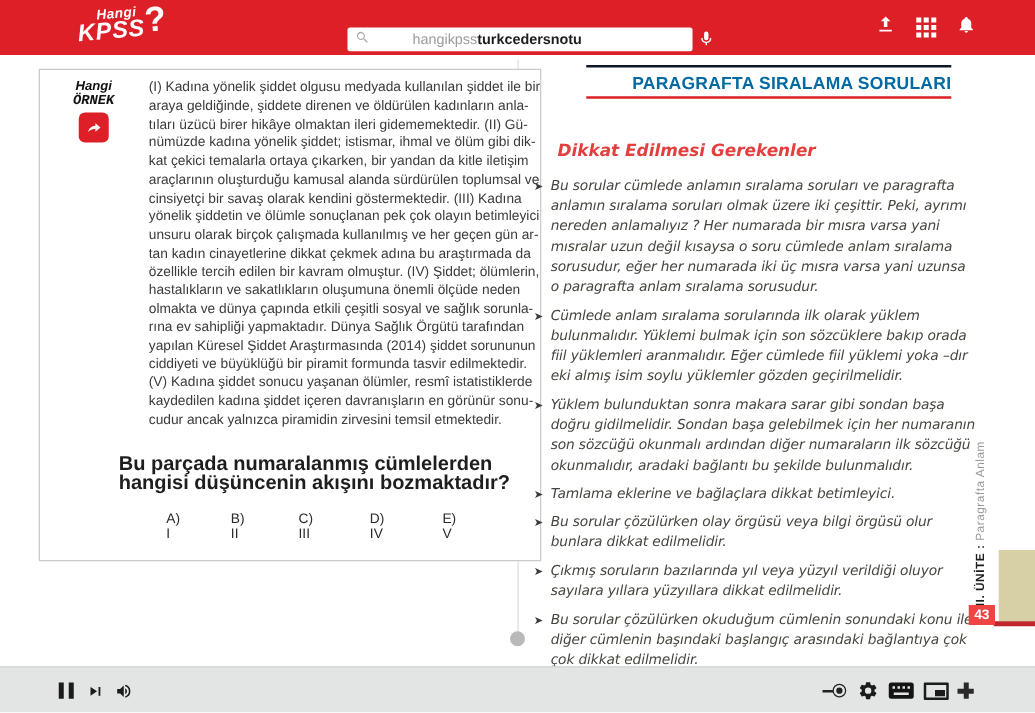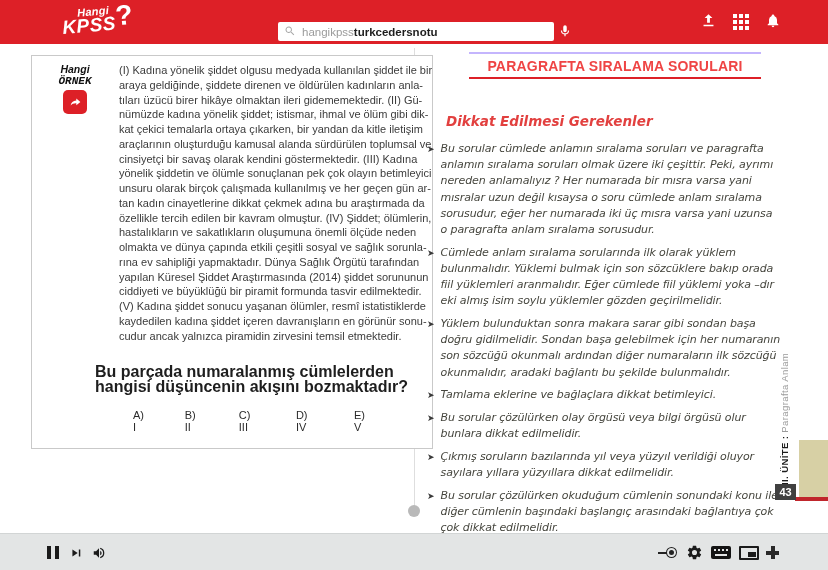--- a/index.html
+++ b/index.html
@@ -12,21 +12,21 @@
   .logo { position:absolute; left:52px; top:2px; width:90px; height:40px;
           transform:rotate(-5deg); color:#fff; cursor:pointer; }
   .logo-top { position:absolute; left:26px; top:3px; font-style:italic; font-weight:bold;
               font-size:11px; letter-spacing:.3px; }
   .logo-main { position:absolute; left:10px; top:12px; font-style:italic; font-weight:bold;
                font-size:19px; letter-spacing:.5px; }
   .logo-q { position:absolute; left:64px; top:0px; font-weight:bold; font-size:28px; font-style:normal; }
   .search { position:absolute; left:278px; top:22px; width:276px; height:19px; background:#fff;
             border-radius:2px; display:flex; align-items:center; padding:0 6px; }
   .search svg { flex:0 0 auto; margin-right:6px; }
-  .search-text { font-size:11.5px; color:#9b9b9b; white-space:nowrap; }
+  .search-text { font-size:11.5px; color:#9b9b9b; white-space:nowrap;margin-left:28px; }
   .search-text b { color:#1d1d1d; }
   .mic { position:absolute; left:558px; top:22px; }
   .hdr-right { position:absolute; left:700px; top:0; height:44px; display:flex; align-items:center; gap:16px; }
   .grid-icon { display:grid; grid-template-columns:repeat(3,4px); grid-template-rows:repeat(3,4px); gap:2px; }
   .grid-icon i { background:#fff; width:4px; height:4px; }
 
   
   .fold-line { position:absolute; left:414px; top:48px; width:1px; height:458px; background:#dedede; }
   .fold-dot  { position:absolute; left:408px; top:505px; width:12px; height:12px; border-radius:50%;
                background:#b9b9b9; cursor:pointer; }
@@ -40,41 +40,41 @@
   .badge-ic { margin:3px auto 0; width:24px; height:24px; background:#DD2027; border-radius:5px;
               display:flex; align-items:center; justify-content:center; }
   .passage { font-size:11px; line-height:14.75px; color:#3b3b3b; white-space:pre-line; width:334px;margin-left:24px; }
   .question { margin-top:21px; font-size:16px; line-height:15px; font-weight:bold; color:#1e1e1e; width:330px; }
   .options { margin-top:15px; display:flex; width:276px; justify-content:space-between;
              font-size:11px; color:#2a2a2a; }
   .options span { cursor:pointer;margin-left:38px; }
 
   
   .notes { position:absolute; left:424px; top:52px; width:362px; }
-  .notes-title { margin-left:45px; width:292px; text-align:center; padding:4px 0 3px;
-                 border-top:2px solid #c4b5fd; border-bottom:2px solid #DD2027;
-                 color:#ef4444; font-weight:bold; font-size:14px; letter-spacing:.2px; }
+  .notes-title { margin-left:45px; width:292px; text-align:right; padding:4px 0 3px;
+                 border-top:2px solid #0f172a; border-bottom:2px solid #DD2027;
+                 color:#0369a1; font-weight:bold; font-size:14px; letter-spacing:.2px; }
   .notes-sub { margin:13px 0 0 22px; color:#E2403F; font-weight:bold; font-style:italic;
                font-size:13.5px; line-height:19.5px; font-family:"DejaVu Sans", sans-serif; }
   .bullets { list-style:none; margin-top:10px; }
   .bullets li { display:flex; margin-bottom:6.5px; }
   .b-mark { flex:0 0 auto; font-size:9px; color:#3a3a3a; padding-top:3px; margin:0 6px 0 3px;
             font-style:normal; }
   .b-text { font-family:"DejaVu Sans", sans-serif; font-style:italic; font-size:11px;
             line-height:16.2px; color:#45453d; letter-spacing:-.1px; width:340px; }
 
   
   .unit-tab { position:absolute; left:779px; top:336px; height:152px; width:16px;
               writing-mode:vertical-rl; transform:rotate(180deg);
               font-size:9.5px; letter-spacing:.4px; white-space:nowrap; }
   .unit-bold { font-weight:bold; color:#1d1d1d; }
   .unit-gray { color:#9a9a9a; }
   .beige-block { position:absolute; left:799px; top:440px; width:29px; height:57px; background:#D7D0A5; }
   .red-strip { position:absolute; left:795px; top:497px; width:33px; height:4px; background:#C0262C; }
-  .page-num { position:absolute; left:775px; top:484px; width:21px; height:16px; background:#404040;
+  .page-num { position:absolute; left:775px; top:484px; width:21px; height:16px; background:#ef4444;
               color:#fff; font-weight:bold; font-size:11px; display:flex; align-items:center;
               justify-content:center; }
 
   
   .player { position:absolute; left:0; top:533px; width:828px; height:37px; background:#e3e5e5;
             border-top:1px solid #d2d5d5; }
   .p-icon { position:absolute; top:0; height:37px; display:flex; align-items:center; cursor:pointer; }
   .pause { left:47px; gap:4px; }
   .pause i { width:4px; height:13px; background:#1b1b1b; display:block; }
   .next { left:69px; }

